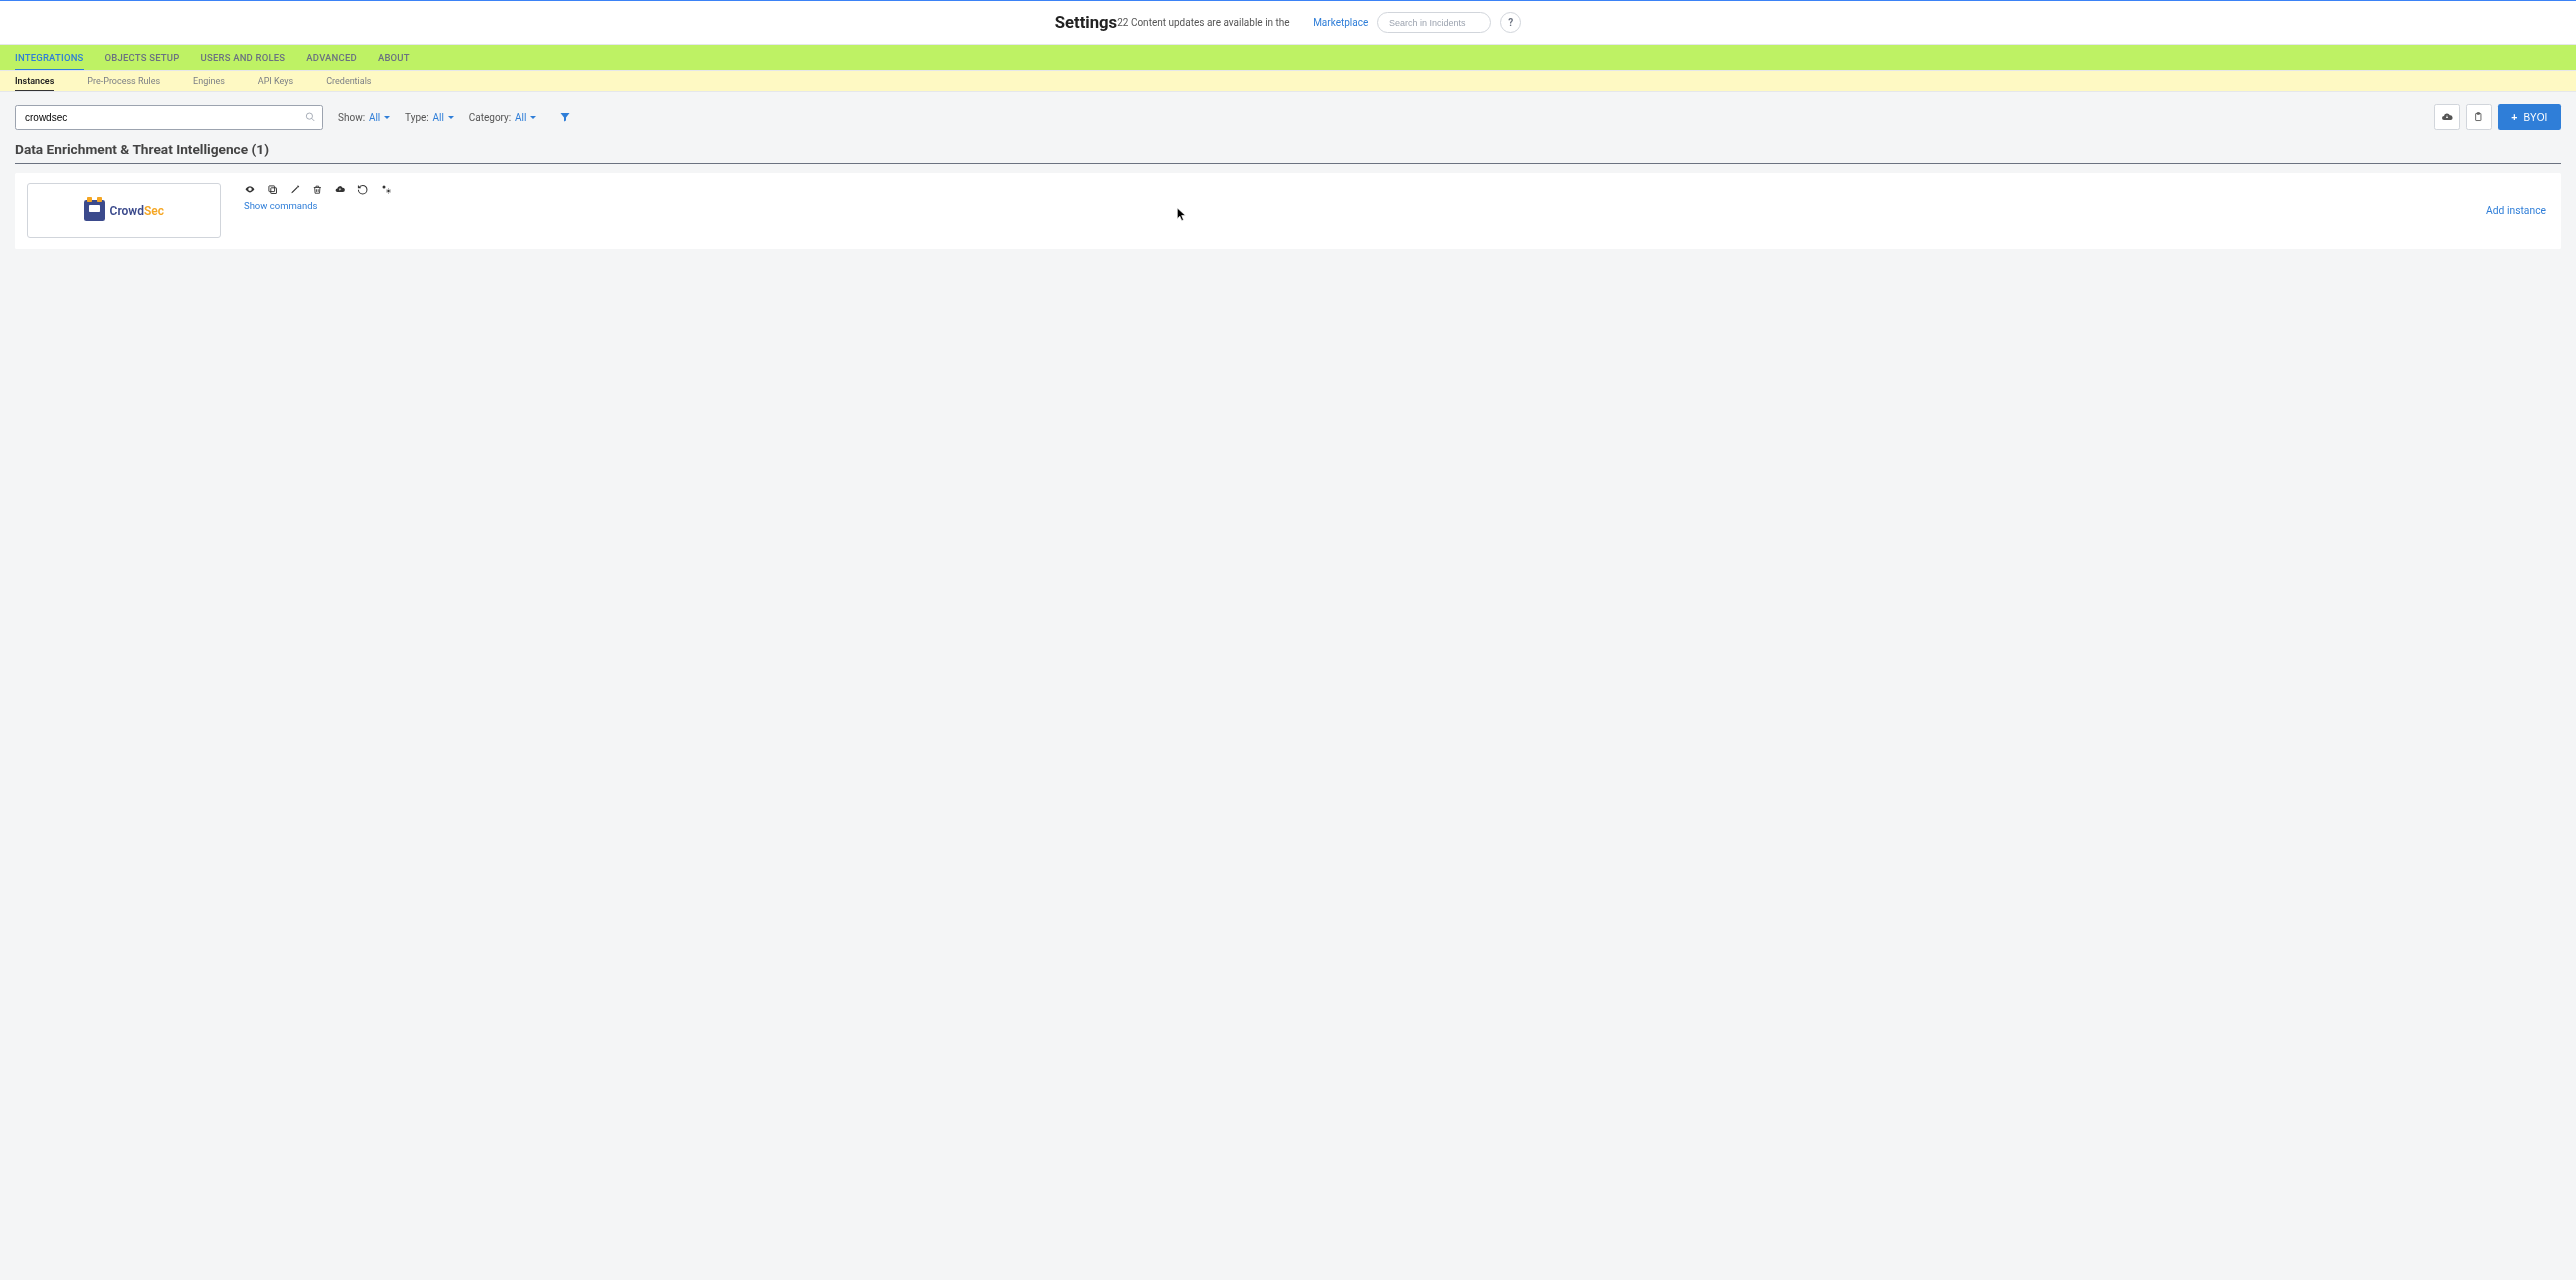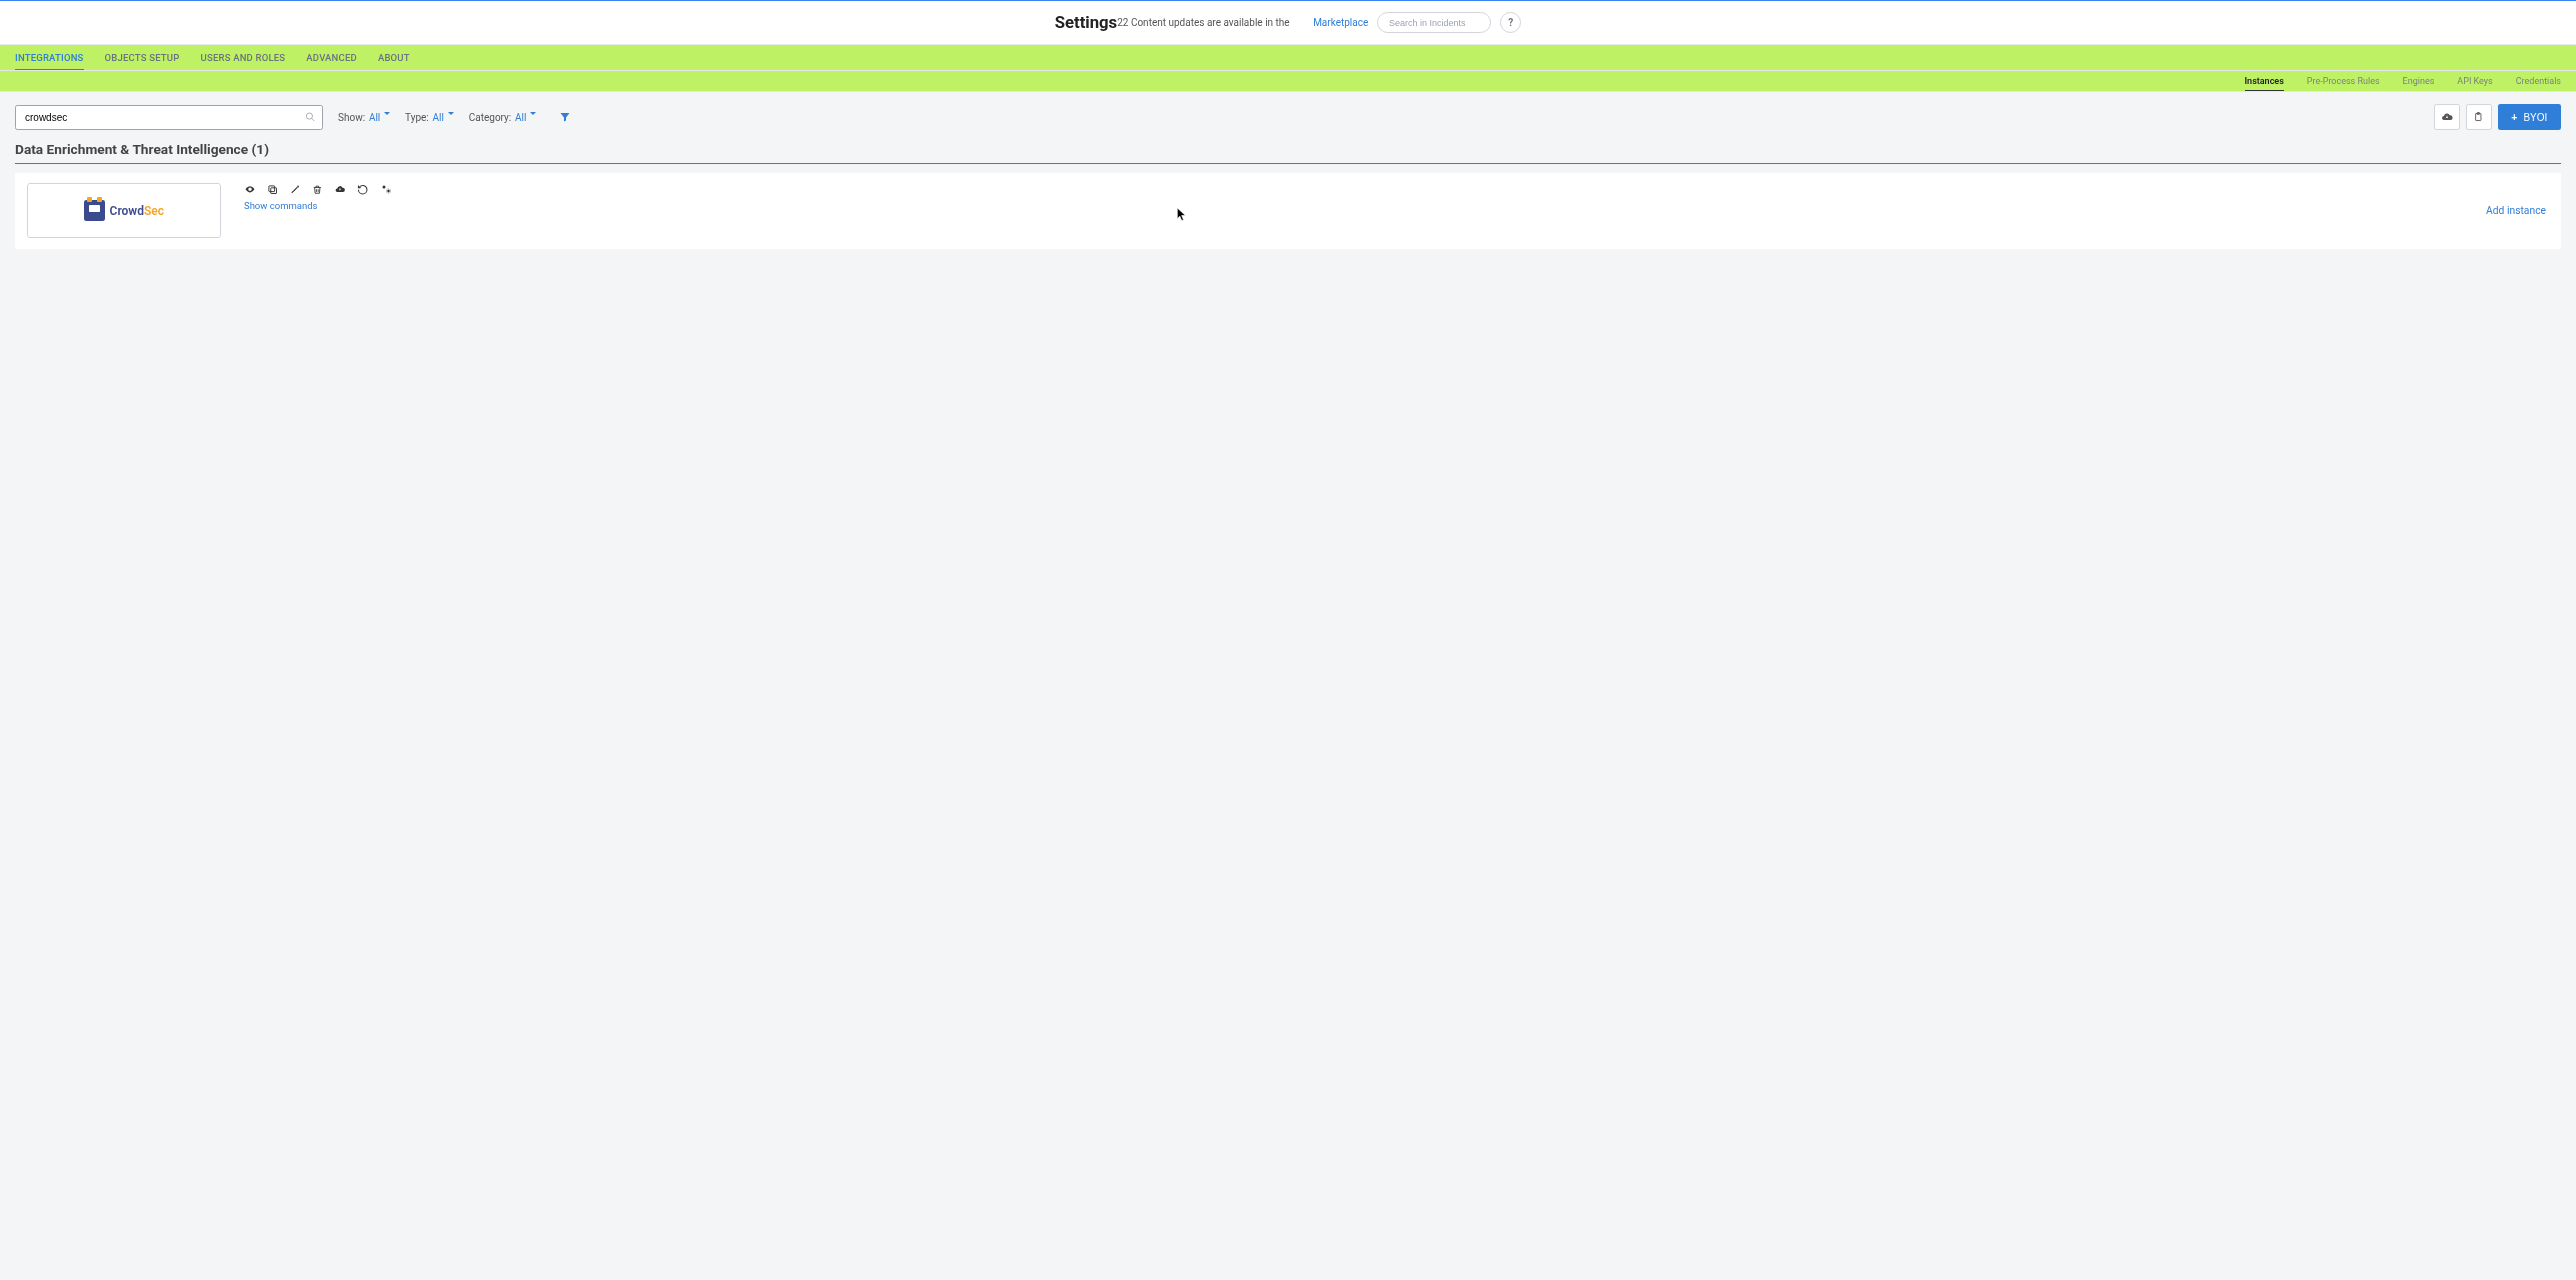--- a/index.html
+++ b/index.html
@@ -80,28 +80,27 @@
   display: flex;
   align-items: center;
   border-bottom: 1.5px solid transparent;
 }
 .tab-primary.active {
   color: #2f7ed8;
   border-bottom: 1.5px solid #2f7ed8;
 }
 
 .tabs-secondary {
-  background: #bef264;
+  background: #fef9c3;
   display: flex;
   padding: 0 15px;
-  gap: 23px;
+  gap: 33px;
   height: 21px;
   align-items: stretch;
   border-bottom: 0.8px solid #e5e7eb;
-  justify-content: flex-end;
 }
 .tab-secondary {
   font-size: 9px;
   color: #7b7f85;
   cursor: pointer;
   display: flex;
   align-items: center;
   border-bottom: 1.5px solid transparent;
 }
 .tab-secondary.active {
@@ -131,21 +130,21 @@
 .search-box .search-ico {
   position: absolute;
   right: 7.6px;
   top: 50%;
   transform: translateY(-50%);
   color: #9ca3af;
 }
 
 .filter-group {
   display: flex;
-  align-items: flex-start;
+  align-items: center;
   gap: 3.8px;
   font-size: 10px;
   color: #555;
 }
 .filter-group .val {
   color: #2f7ed8;
   cursor: pointer;
 }
 .caret-down {
   display:inline-block;

